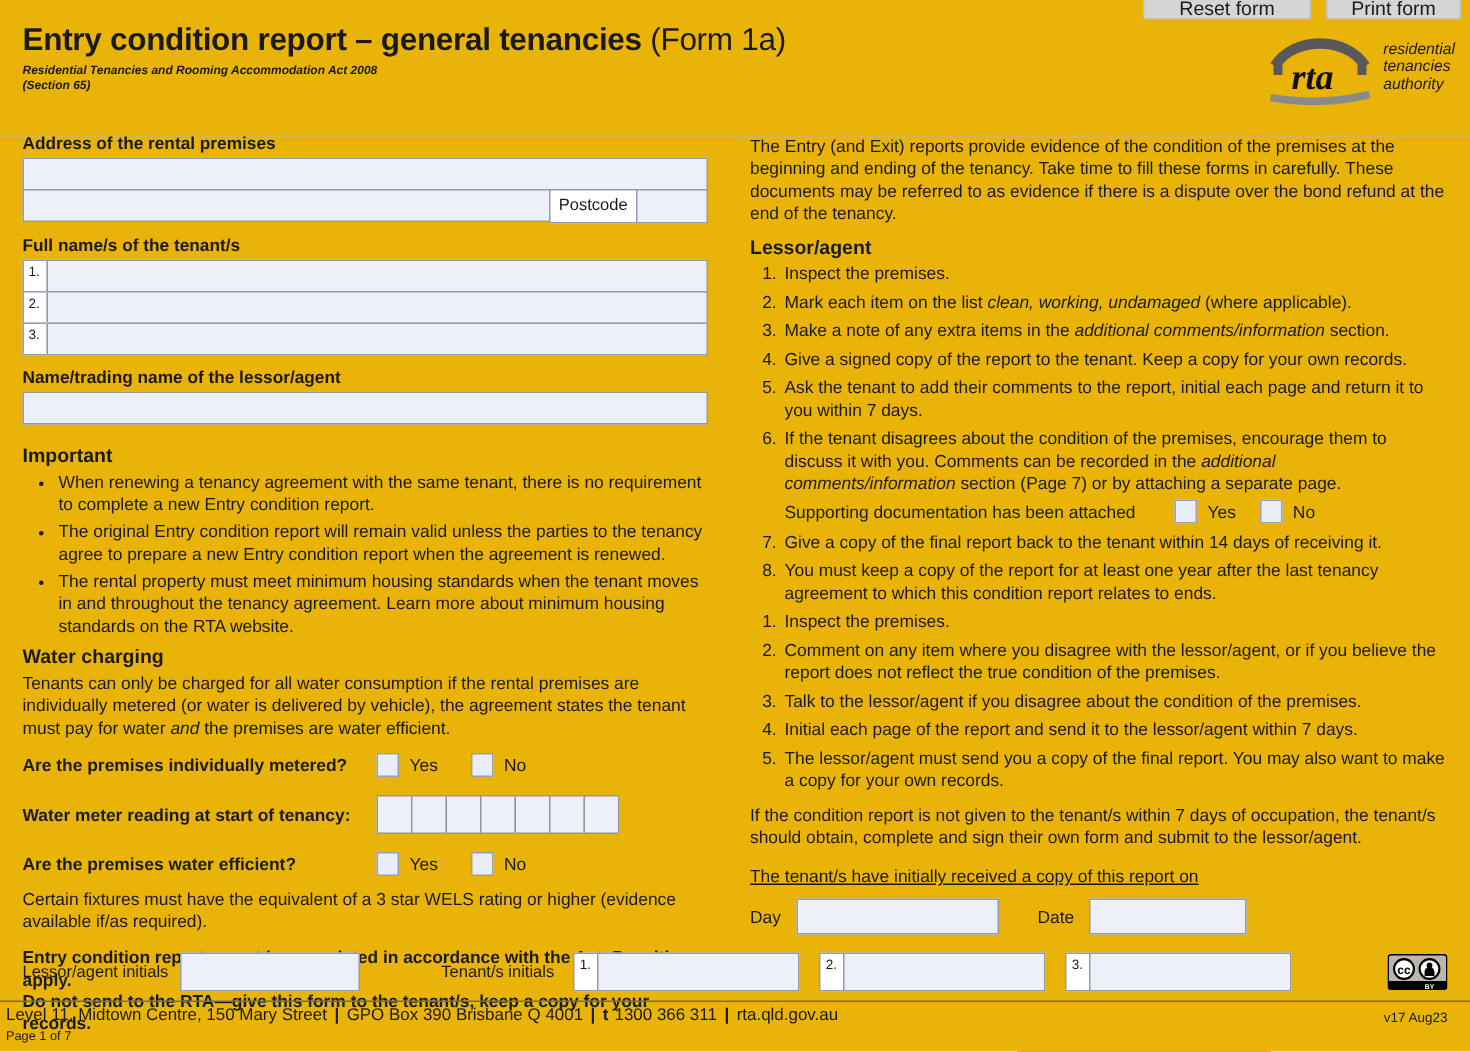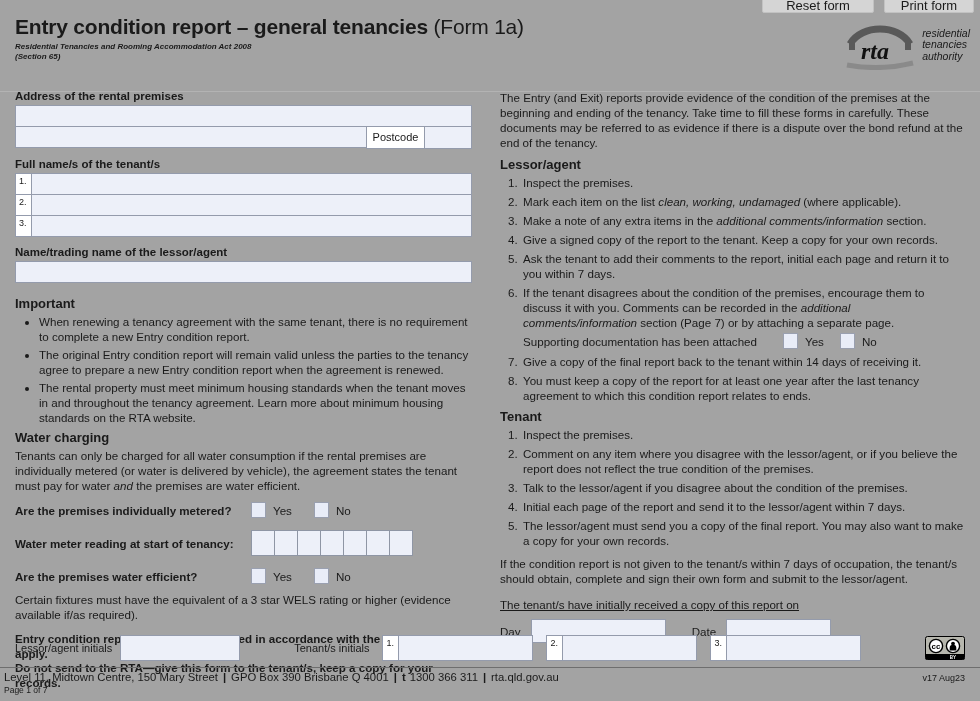--- a/index.html
+++ b/index.html
@@ -1,18 +1,18 @@
 <!DOCTYPE html>
 <html><head>
 <meta charset="utf-8">
 <style>
   * { margin:0; padding:0; box-sizing:border-box; }
   html,body { background:#ffffff; }
   body { font-family:"Liberation Sans", sans-serif; color:#1a1a1a; }
-  .page { position:relative; width:980px; height:701px; background:#a3a3a3; overflow:hidden; }
+  .page { position:relative; width:980px; height:701px; background:#eab308; overflow:hidden; }
 
   
   .topbtns { position:absolute; top:-17px; right:6px; display:flex; gap:10px; }
   .gbtn { width:112px; height:30px; background:#d5d5d5; border:1px solid #c2c2c2; border-radius:2px;
           font-family:"Liberation Sans",sans-serif; font-size:13px; color:#1a1a1a; padding-top:14px; text-align:center; }
   .gbtn.print { width:90px; }
 
   
   .hdr { position:absolute; top:0; left:0; right:0; height:92px; border-bottom:1px solid #b3b3b3; }
   .title { position:absolute; left:15px; top:15px; font-size:21px; font-weight:bold; letter-spacing:-0.2px; }
@@ -223,21 +223,20 @@
           <span class="checkbox"></span>
           <span class="cbl">No</span>
         </span>
       </div>
 
       <ol class="numlist" start="7">
           <li>Give a copy of the final report back to the tenant within 14 days of receiving it.</li>
           <li>You must keep a copy of the report for at least one year after the last tenancy agreement to which this condition report relates to ends.</li>
         </ol>
 
-      <div class="h2" style="margin-top:6px;">Tenant</div>
       <ol class="numlist">
           <li>Inspect the premises.</li>
           <li>Comment on any item where you disagree with the lessor/agent, or if you believe the report does not reflect the true condition of the premises.</li>
           <li>Talk to the lessor/agent if you disagree about the condition of the premises.</li>
           <li>Initial each page of the report and send it to the lessor/agent within 7 days.</li>
           <li>The lessor/agent must send you a copy of the final report. You may also want to make a copy for your own records.</li>
         </ol>
 
       <p style="margin-top:8px;">If the condition report is not given to the tenant/s within 7 days of occupation, the tenant/s should obtain, complete and sign their own form and submit to the lessor/agent.</p>
 

